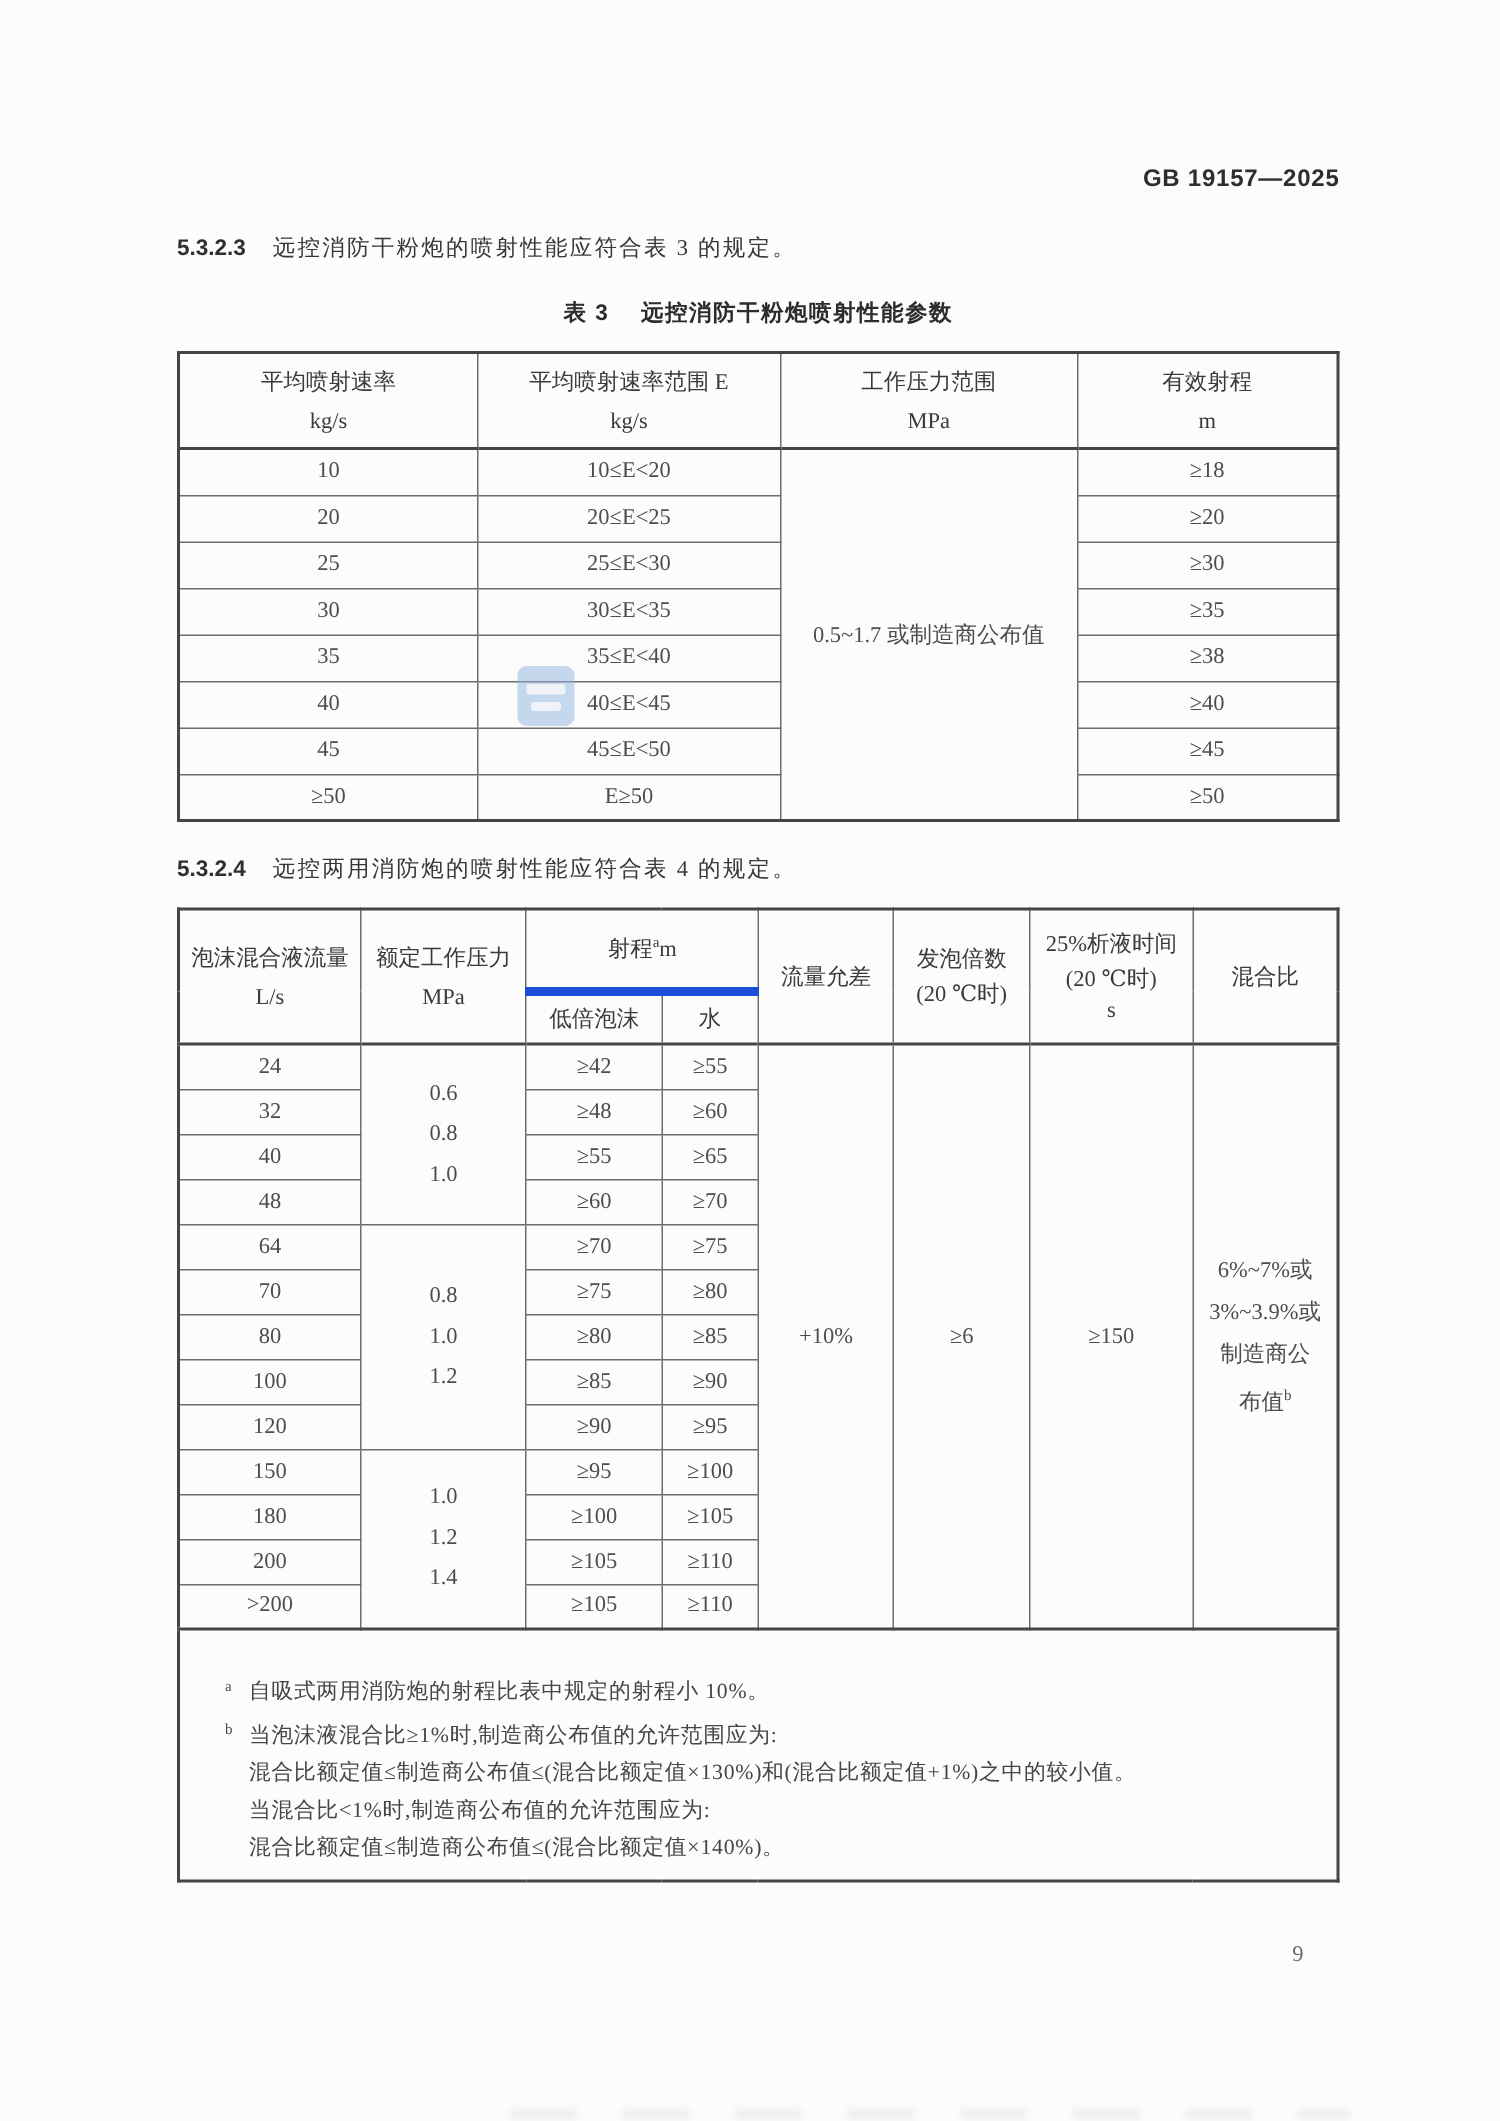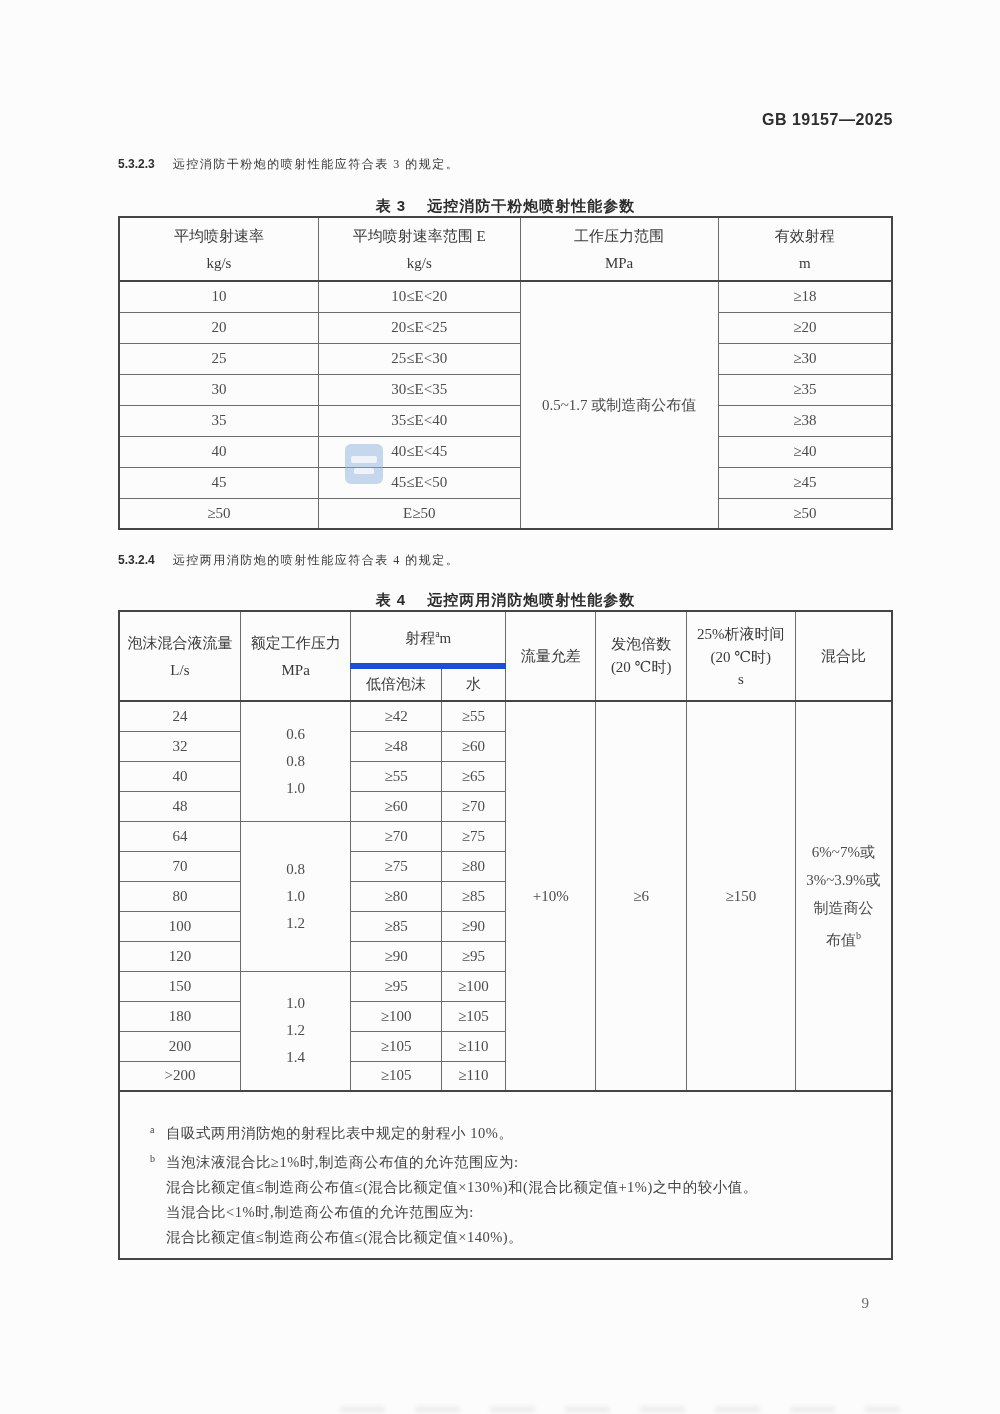--- a/index.html
+++ b/index.html
@@ -16,37 +16,37 @@
   .doc-header {
     padding-top: 111px;
     text-align: right;
     font-family: "Liberation Sans", "DejaVu Sans", sans-serif;
     font-weight: bold;
     font-size: 16px;
     color: #2e2e2e;
     letter-spacing: 0.5px;
   }
 
-  .para { margin-top: 27px; font-size: 12px; color: #373737; display: flex; align-items: baseline; }
+  .para { margin-top: 27px; font-size: 15px; color: #373737; display: flex; align-items: baseline; }
   .para .num {
     font-family: "Liberation Sans", "DejaVu Sans", sans-serif;
     font-weight: bold; margin-right: 18px; color: #2e2e2e;
   }
   .para .txt { letter-spacing: 1.5px; }
 
   .caption {
     margin-top: 24px; text-align: center;
     font-family: "Liberation Sans", "DejaVu Sans", sans-serif;
     font-weight: bold; font-size: 15px; color: #2c2c2c;
     letter-spacing: 1px;
   }
   .caption .cap-label { margin-right: 16px; }
 
   table.tbl {
-    width: 100%; 
+    width: 100%; margin-top: 16px;
     border-collapse: collapse; table-layout: fixed;
     border: 2px solid #454545;
   }
   .tbl th, .tbl td {
     border: 1px solid #6c6c6c;
     text-align: center; vertical-align: middle;
     font-weight: normal;
     font-size: 15px; color: #4c4c4c;
     padding: 2px 3px;
   }
@@ -186,24 +186,20 @@
         <td>≥50</td>
       </tr>
     </tbody>
   </table>
 
   <div class="para" style="margin-top:22px;">
     <span class="num">5.3.2.4</span>
     <span class="txt">远控两用消防炮的喷射性能应符合表 4 的规定。</span>
   </div>
 
-  <div class="caption" style="margin-top:22px;">
-    <span class="cap-label">表 4</span>
-    <span>远控两用消防炮喷射性能参数</span>
-  </div>
 
   <table class="tbl t4">
     <colgroup>
       <col style="width:15.7%">
         <col style="width:14.3%">
         <col style="width:11.7%">
         <col style="width:8.3%">
       <col style="width:11.7%">
         <col style="width:11.7%">
         <col style="width:14.1%">

